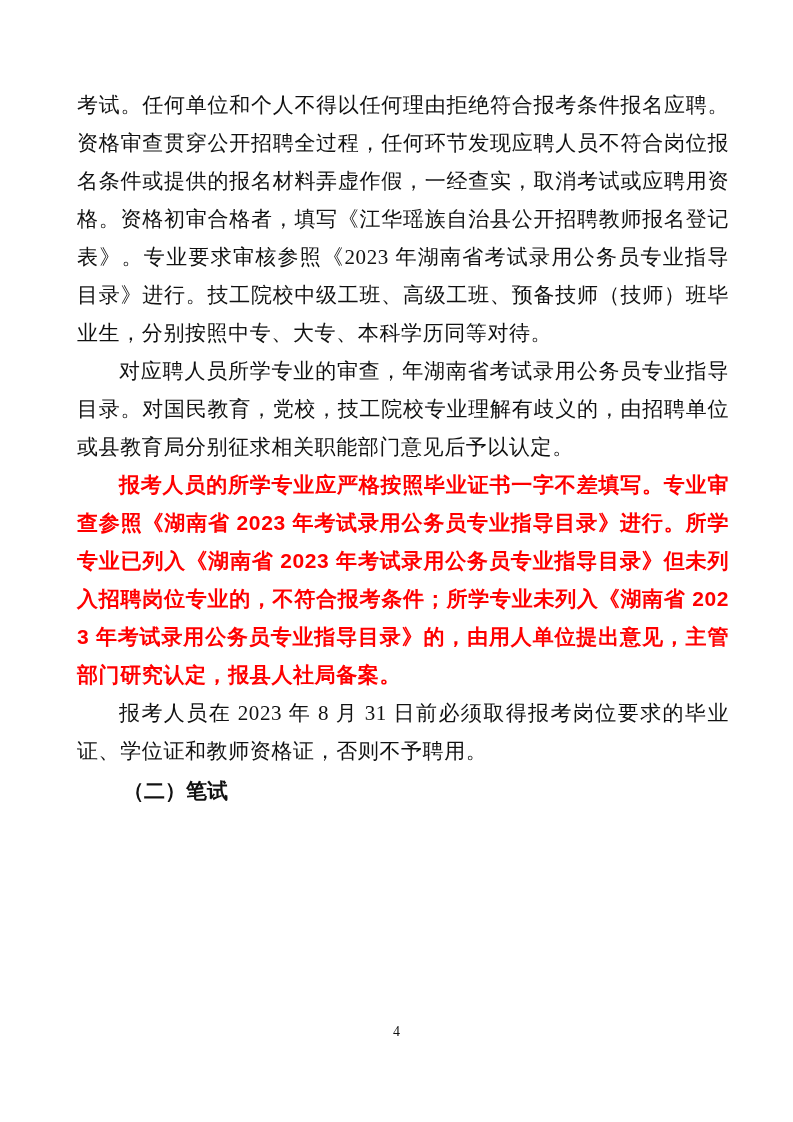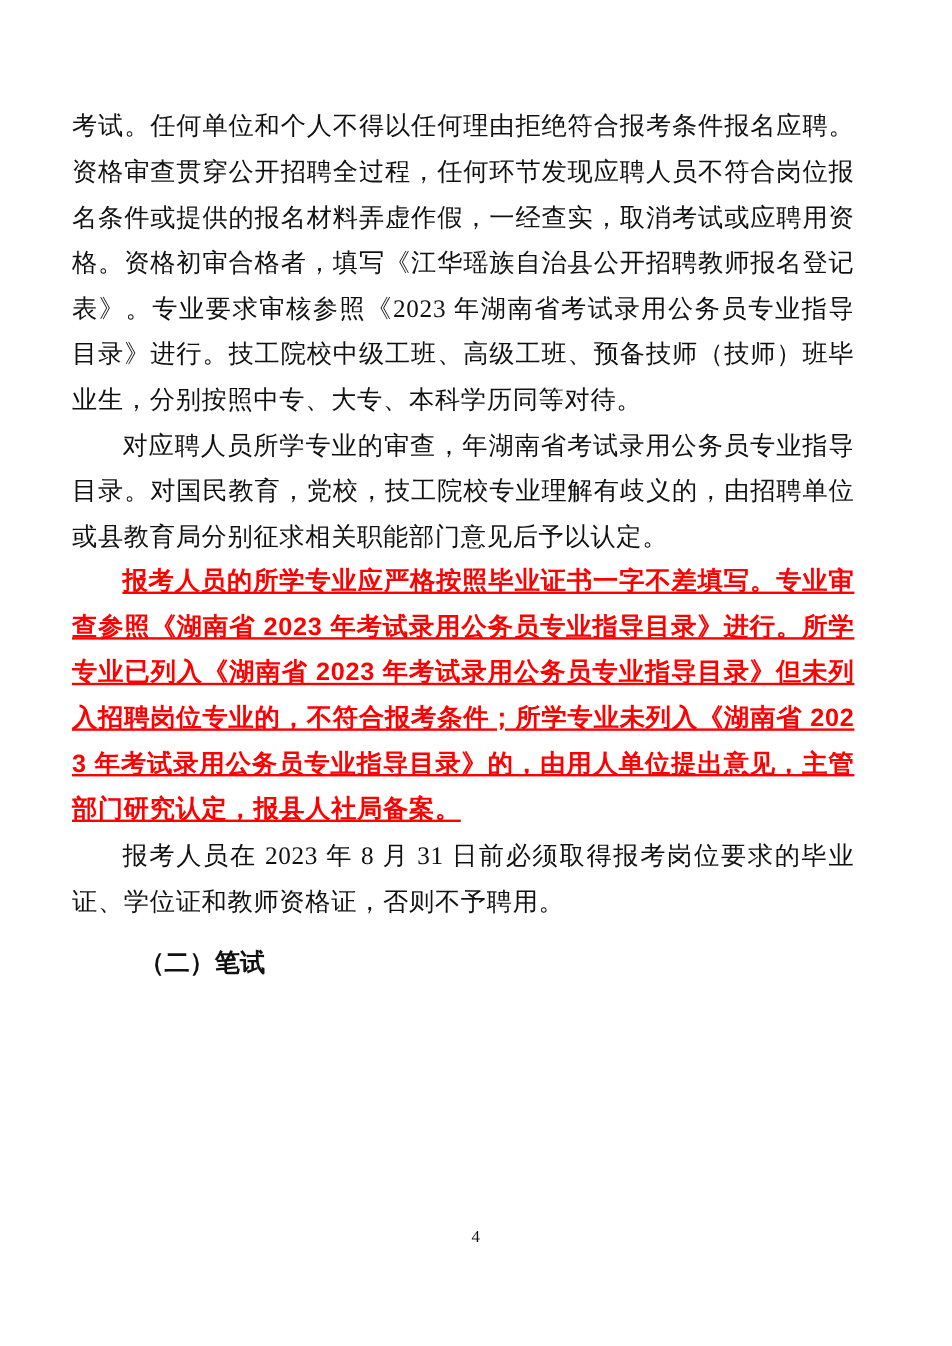--- a/index.html
+++ b/index.html
@@ -13,49 +13,48 @@
     height: 1122px;
     margin: 0 auto;
     background: #ffffff;
     overflow: hidden;
     font-family: "Liberation Serif", "DejaVu Serif", serif;
     color: #111111;
   }
   .content {
     position: absolute;
     top: 86px;
-    left: 60px;
+    left: 77px;
     width: 652px;
   }
   .para {
     margin: 0;
     padding: 0;
     font-size: 21px;
     line-height: 38px;
     letter-spacing: 0.6px;
     text-align: justify;
     text-justify: inter-ideograph;
     word-break: break-all;
     font-weight: 400;
   }
   .indent {
     text-indent: 2em;
   }
   .red-bold {
     color: #ff0000;
     font-weight: 700;
     font-family: "Liberation Sans", "DejaVu Sans", sans-serif;
-    text-decoration: underline;
   }
   .heading {
     font-weight: 700;
-    font-family: Liberation Sans, sans-serif;
+    font-family: Liberation Mono, monospace;
     font-size: 21px;
     line-height: 38px;
-    margin: 14px;
+    margin: 4px;
     text-indent: 2em;
   }
   .page-footer {
     position: absolute;
     top: 1022px;
     left: 0;
     width: 100%;
     text-align: center;
     font-size: 14px;
     line-height: 20px;

